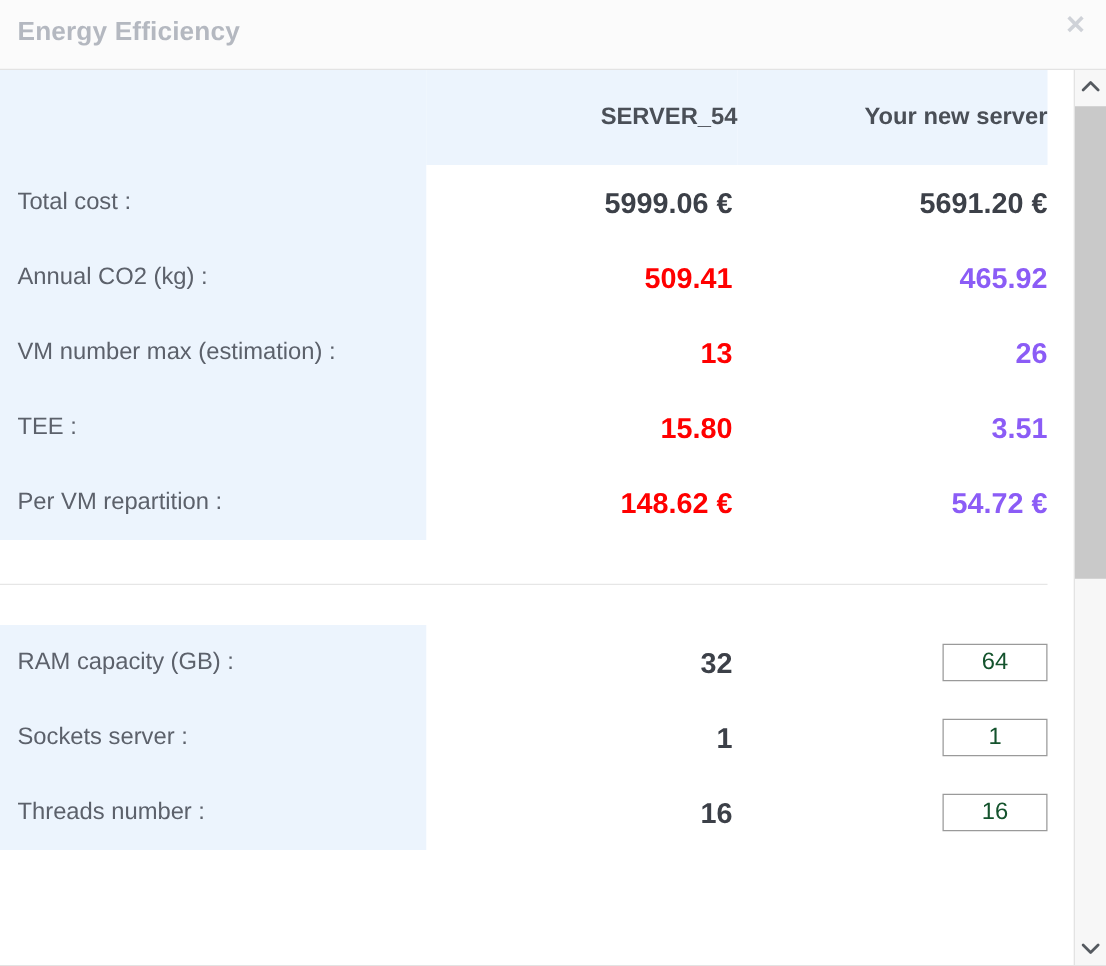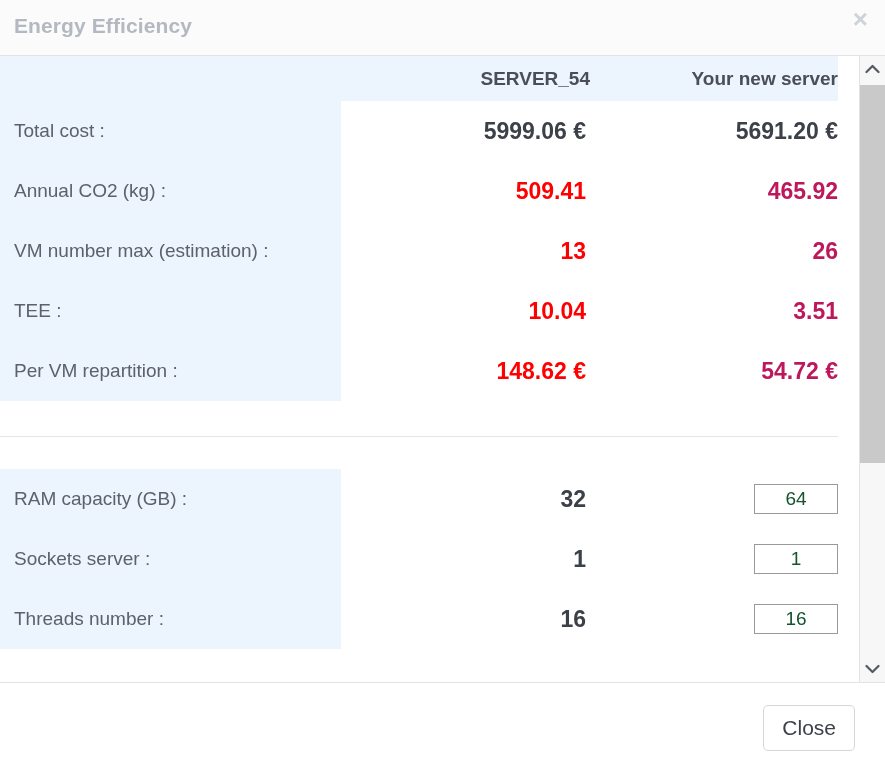--- a/index.html
+++ b/index.html
@@ -72,21 +72,21 @@
     margin: 0;
     border-collapse: collapse;
     table-layout: fixed;
   }
   .cmp-table col.c-label { width: 341px; }
   .cmp-table col.c-a     { width: 249px; }
   .cmp-table col.c-b     { width: 248px; }
 
   .cmp-table tr.head-row th {
     background: #ecf4fd;
-    height: 45px;
+    height: 76px;
     vertical-align: middle;
     padding: 0 0 0 0;
     border: none;
   }
   .cmp-table th.h-label { background: #ecf4fd; }
   .cmp-table th.h-col {
     text-align: right;
     padding-right: 4px;
     font-size: 19px;
     font-weight: bold;
@@ -110,21 +110,21 @@
   .cmp-table td.val {
     text-align: right;
     padding-right: 4px;
     font-size: 23px;
     font-weight: bold;
     color: #3c4048;
     white-space: nowrap;
   }
   .cmp-table td.val.col-b { padding-right: 0px; }
   .cmp-table td.val.neg { color: #ff0000; }
-  .cmp-table td.val.pos { color: #be185d; }
+  .cmp-table td.val.pos { color: #8b5cf6; }
 
   
   .tbl-tail { height: 5px; }
 
   .section-divider {
     width: 838px;
     height: 1px;
     background: #e6e6e6;
     margin: 30px 0 32px 0;
   }
@@ -238,21 +238,21 @@
                 <td class="val col-a neg">509.41</td>
                 <td class="val col-b pos">465.92</td>
               </tr>
               <tr>
                 <td class="lbl">VM number max (estimation) :</td>
                 <td class="val col-a neg">13</td>
                 <td class="val col-b pos">26</td>
               </tr>
               <tr>
                 <td class="lbl">TEE :</td>
-                <td class="val col-a neg">10.04</td>
+                <td class="val col-a neg">15.80</td>
                 <td class="val col-b pos">3.51</td>
               </tr>
               <tr>
                 <td class="lbl">Per VM repartition :</td>
                 <td class="val col-a neg">148.62 €</td>
                 <td class="val col-b pos">54.72 €</td>
               </tr>
             </tbody>
         </table>
         <div class="tbl-tail"></div>
@@ -295,17 +295,14 @@
       </div>
       <div id="sb-thumb"></div>
       <div class="sb-btn" id="sb-down">
         <svg width="15" height="10" viewBox="0 0 15 10" aria-hidden="true">
           <path d="M1.5 2 L7.5 8 L13.5 2" fill="none" stroke="#555a60" stroke-width="2.2" stroke-linecap="round" stroke-linejoin="round"></path>
         </svg>
       </div>
     </div>
   </div>
 
-  <div id="modal-footer">
-    <button id="close-button">Close</button>
-  </div>
 
 </div>
 
 </body></html>

